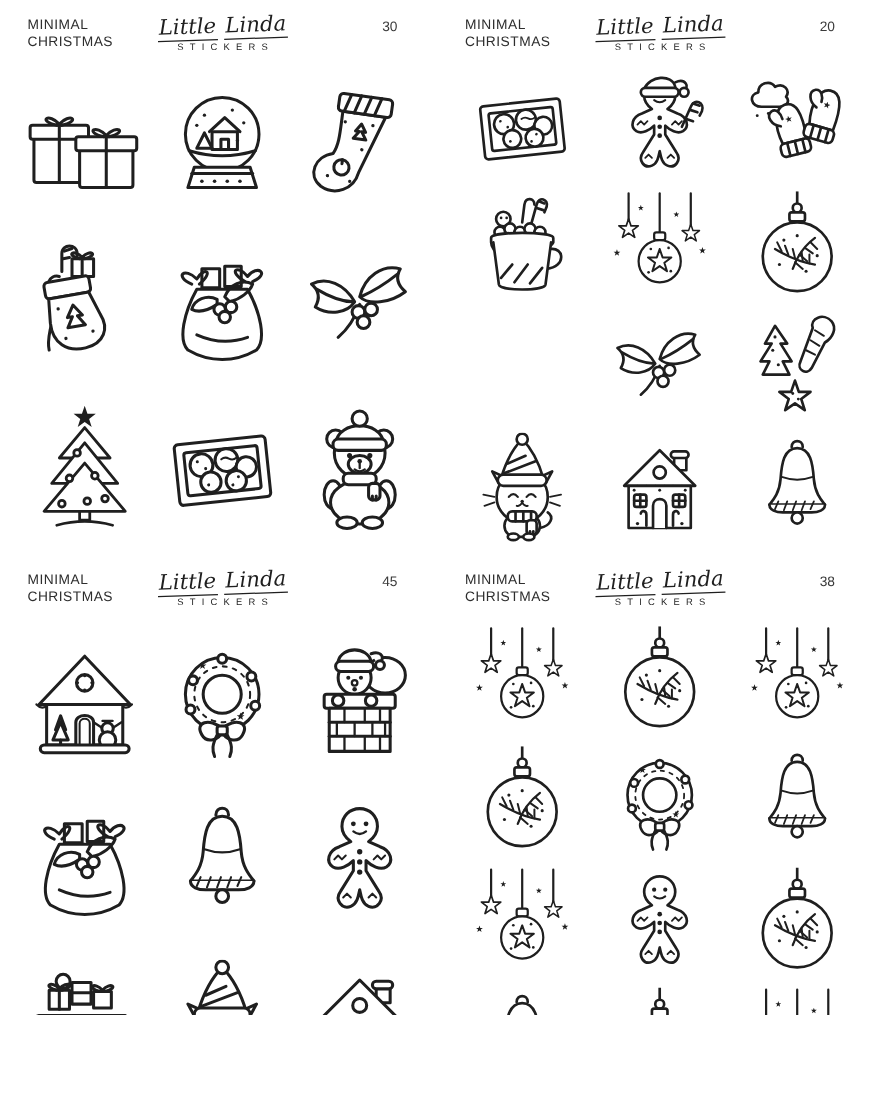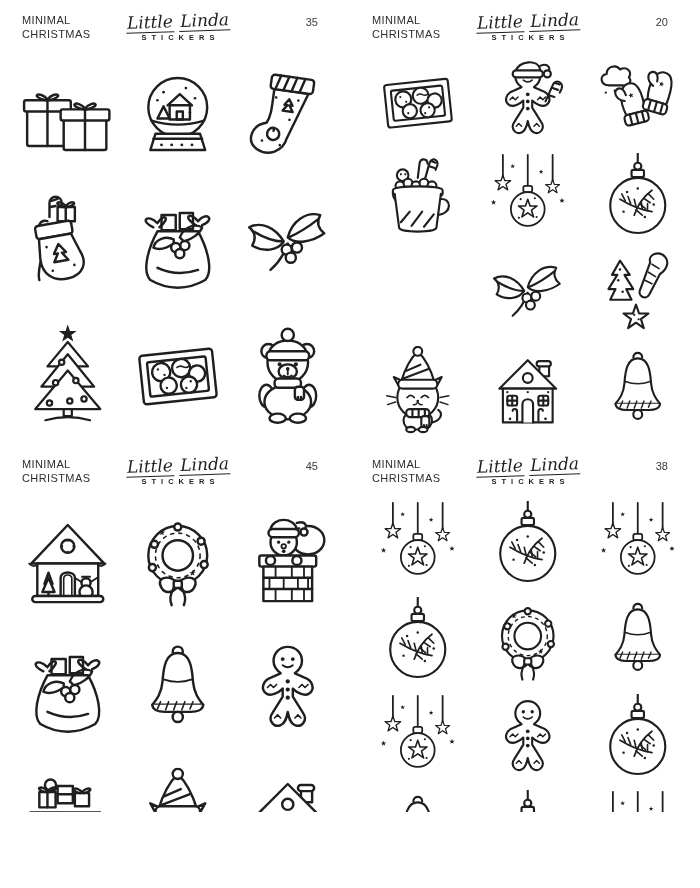--- a/index.html
+++ b/index.html
@@ -18,21 +18,21 @@
     font-size:11px; font-weight:500; letter-spacing:.4px; color:var(--header);
     line-height:1.3; padding-left:8px; padding-top:3px;
   }
   .logo { text-align:center; padding-top:1px; }
   .logo-script {
     font-family:"DejaVu Serif", serif; font-style:italic; font-size:17px;
     color:var(--ink); transform:rotate(-2deg); display:inline-block; white-space:nowrap;
   }
   .logo-script .w { border-bottom:1.4px solid var(--ink); padding:0 1px 0 1px; }
   .logo-sub {
-    font-size:7.5px; font-weight:700; letter-spacing:5px; color:var(--ink);
+    font-size:7.5px; font-weight:400; letter-spacing:5px; color:var(--ink);
     margin-top:2px; padding-left:5px;
   }
   .page-num { text-align:right; font-size:11px; color:#3a3a3a; padding:6px 24px 0 0; }
   .grid {
     flex:1 1 auto; display:grid; grid-template-columns:repeat(3,1fr);
     grid-auto-rows:1fr; gap:2px; min-height:0;
   }
   .cell { display:flex; align-items:center; justify-content:center; overflow:hidden; }
   .cell svg.art { width:94%; height:94%; color:var(--ink); }
   .sprite { position:absolute; width:0; height:0; overflow:hidden; }
@@ -555,21 +555,21 @@
         <div>MINIMAL</div>
         <div>CHRISTMAS</div>
       </div>
       <div class="logo">
         <div class="logo-script">
           <span class="w">Little</span>
           <span class="w">Linda</span>
         </div>
         <div class="logo-sub">STICKERS</div>
       </div>
-      <div class="page-num">35</div>
+      <div class="page-num">30</div>
     </header>
     <div class="grid">
         <div class="cell">
           <svg class="art" viewBox="0 0 100 100" role="img" aria-label="stacked wrapped gift boxes with ribbon bows">
             <use href="#sym-gift-boxes"></use>
           </svg>
         </div>
         <div class="cell">
           <svg class="art" viewBox="0 0 100 100" role="img" aria-label="snow globe with winter house scene">
             <use href="#sym-snow-globe"></use>

